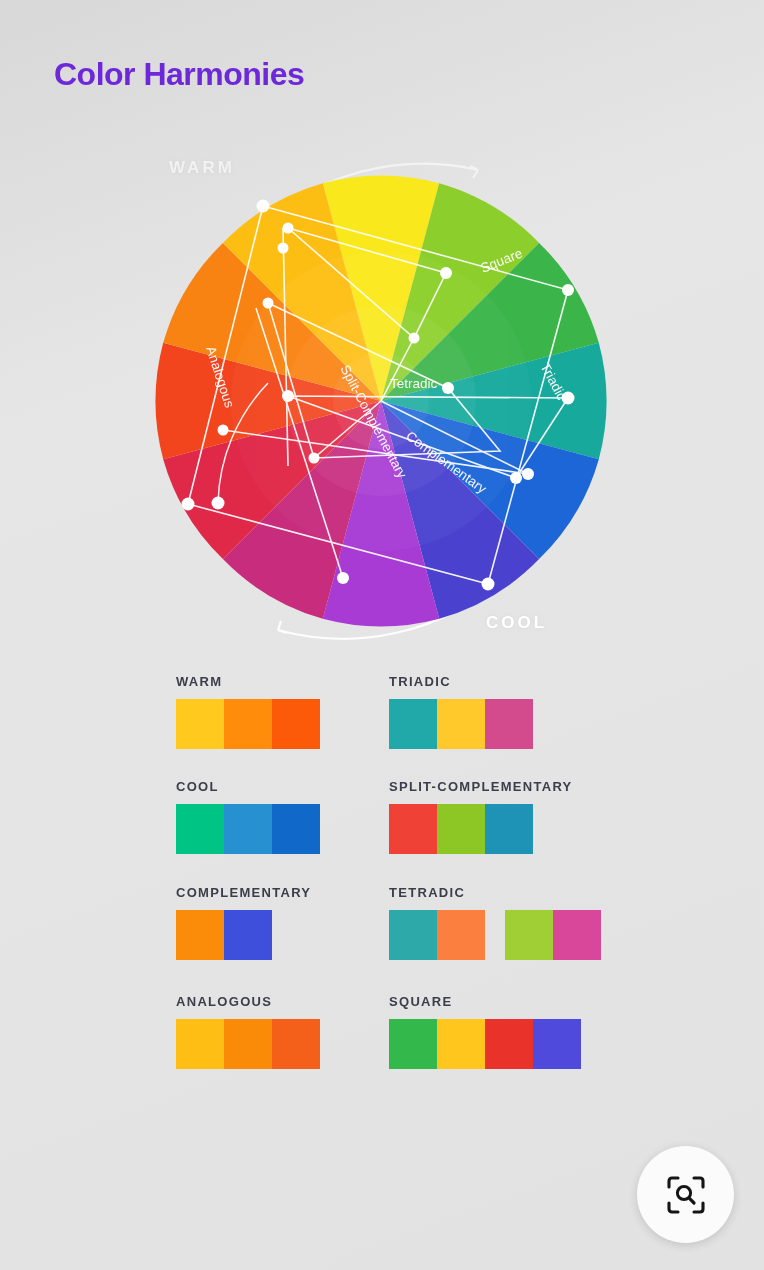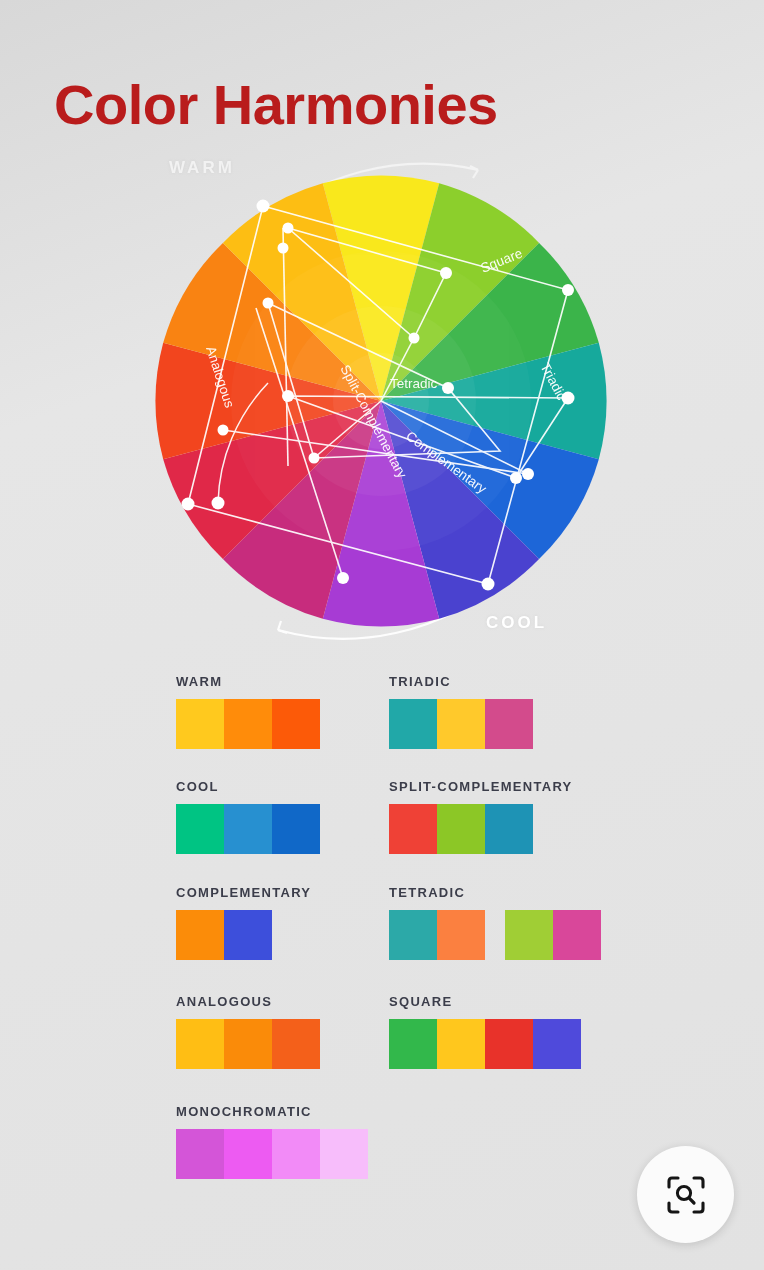--- a/index.html
+++ b/index.html
@@ -15,24 +15,24 @@
     overflow: hidden;
     font-family: "Liberation Sans", sans-serif;
     background: linear-gradient(160deg, #d8d8d8 0%, #e6e6e6 28%, #e4e4e4 62%, #e2e2e2 100%);
   }
 
   
   .page-title {
     position: absolute;
     left: 54px;
     top: 36px;
-    font-size: 56px;
+    font-size: 32px;
     font-weight: 700;
     letter-spacing: -0.5px;
-    color: #b91c1c;
+    color: #6d28d9;
     line-height: 1.1;
     white-space: nowrap;
   }
 
   
   .wheel-stage {
     position: absolute;
     left: 128px;
     top: 148px;
     width: 506px;
@@ -292,31 +292,20 @@
     <div class="swatch-row">
       <div class="swatch-block">
         <div class="swatch" style="background:#32B84B"></div>
         <div class="swatch" style="background:#FFC71D"></div>
         <div class="swatch" style="background:#E8322A"></div>
         <div class="swatch" style="background:#4F4ADB"></div>
       </div>
     </div>
   </div>
 
-  <div class="pal-group col-left row-5">
-    <div class="pal-title">MONOCHROMATIC</div>
-    <div class="swatch-row">
-      <div class="swatch-block">
-        <div class="swatch" style="background:#D455D8"></div>
-        <div class="swatch" style="background:#ED5BF2"></div>
-        <div class="swatch" style="background:#F28BF7"></div>
-        <div class="swatch" style="background:#F7BDFB"></div>
-      </div>
-    </div>
-  </div>
 
 </div>
 
 <div class="lens-fab">
   <svg width="44" height="44" viewBox="0 0 44 44">
     <g fill="none" stroke="#151515" stroke-width="3.1" stroke-linecap="round">
       <path d="M5 14 V8 Q5 5 8 5 H14"></path>
       <path d="M30 5 H36 Q39 5 39 8 V14"></path>
       <path d="M39 30 V36 Q39 39 36 39 H30"></path>
       <path d="M14 39 H8 Q5 39 5 36 V30"></path>

